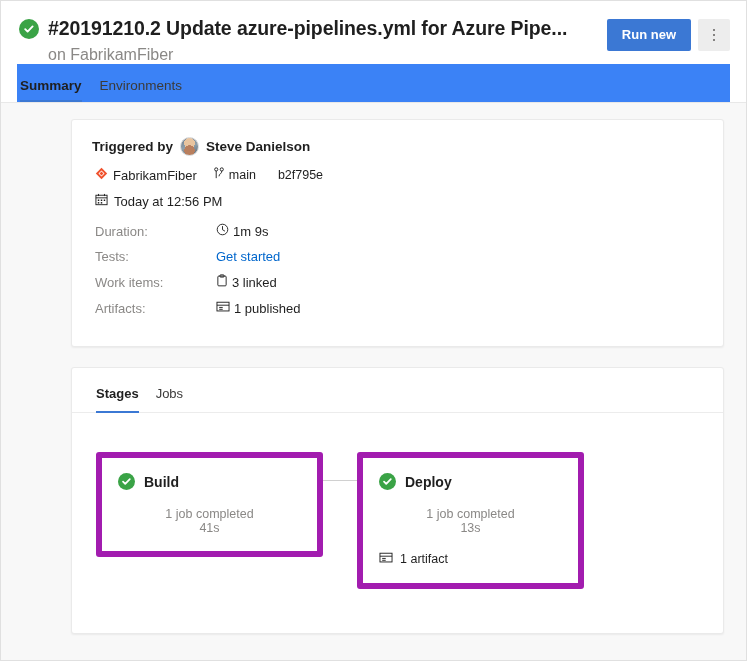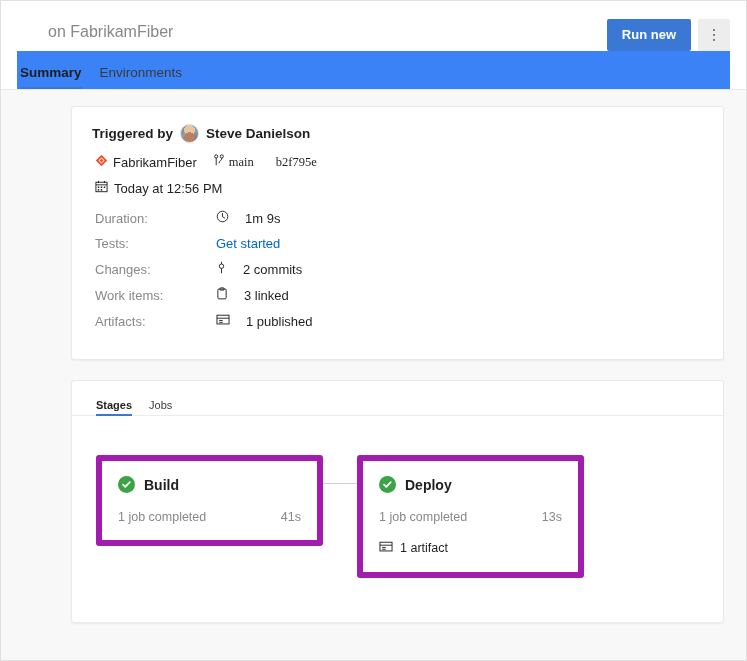--- a/index.html
+++ b/index.html
@@ -192,21 +192,21 @@
   }
   .repo-name {
     margin-left: 5px;
   }
   .branch-wrap {
     display: flex;
     align-items: center;
     margin-left: 16px;
   }
   .mono {
-    font-family: Liberation Serif, serif;
+    font-family: Liberation Sans, sans-serif;
     font-size: 12.5px;
     color: #1f1f1f;
   }
   .branch-name { margin-left: 4px; }
   .commit-hash { margin-left: 22px; }
   .date-row {
     display: flex;
     align-items: center;
     margin-top: 10px;
     padding-left: 3px;
@@ -228,43 +228,43 @@
     color: #8a8886;
     width: 121px;
     padding-left: 3px !important;
   }
   .detail-value {
     color: #1f1f1f;
   }
   .detail-value .with-icon {
     display: flex;
     align-items: center;
-    gap: 16px;
+    gap: 4px;
     text-align: center;
   }
   .link {
     color: #0066cc;
     cursor: pointer;
   }
 
   
   .stages-card {
     margin-top: 20px;
   }
   .stages-header {
     display: flex;
     gap: 17px;
     padding: 18px 22px 0 24px;
     border-bottom: 1px solid #ececec;
   }
   .stage-tab {
     position: relative;
-    font-size: 11px;
+    font-size: 13px;
     color: #3b3a39;
-    padding-bottom: 4px;
+    padding-bottom: 11px;
     cursor: pointer;
   }
   .stage-tab.active {
     font-weight: bold;
     color: #1f1f1f;
   }
   .stage-tab.active::after {
     content: "";
     position: absolute;
     left: 0;
@@ -308,20 +308,21 @@
     font-weight: bold;
     color: #1f1f1f;
   }
   .stage-meta-row {
     display: flex;
     justify-content: space-between;
     align-items: center;
     margin-top: 17px;
     font-size: 12.5px;
     color: #8a8886;
+    flex-direction: column;
   }
   .stage-artifact-row {
     display: flex;
     align-items: center;
     gap: 7px;
     margin-top: 16px;
     font-size: 12.5px;
     color: #1f1f1f;
   }
   .connector {
@@ -343,20 +344,28 @@
 </style>
 </head>
 <body>
 
 <div class="screen">
 
   <div class="header">
     <div class="header-top">
 
       <div class="title-block">
+        <div class="title-row">
+          <span class="status-check">
+            <svg width="12" height="12" viewBox="0 0 12 12">
+              <path d="M2.2 6.2 L4.6 8.6 L9.6 3.4" fill="none" stroke="#ffffff" stroke-width="1.9" stroke-linecap="round" stroke-linejoin="round"></path>
+            </svg>
+          </span>
+          <span class="run-title">#20191210.2 Update azure-pipelines.yml for Azure Pipe...</span>
+        </div>
         <div class="run-subtitle">on FabrikamFiber</div>
       </div>
 
       <div class="header-actions">
         <button class="run-new-btn">Run new</button>
         <button class="overflow-btn">
           <span class="dots">
               <i></i>
               <i></i>
               <i></i>
@@ -444,34 +453,20 @@
             </span>
           </td>
         </tr>
         <tr>
           <td class="detail-label">Tests:</td>
           <td class="detail-value">
             <span class="link">Get started</span>
           </td>
         </tr>
         <tr>
-          <td class="detail-label">Changes:</td>
-          <td class="detail-value">
-            <span class="with-icon">
-              <span class="icon">
-                <svg width="11" height="13" viewBox="0 0 12 14">
-                  <circle cx="6" cy="5.6" r="2.4" fill="none" stroke="#1f1f1f" stroke-width="1"></circle>
-                  <path d="M6 0.8 V3.2 M6 8 V13.2" fill="none" stroke="#1f1f1f" stroke-width="1"></path>
-                </svg>
-              </span>
-              <span>2 commits</span>
-            </span>
-          </td>
-        </tr>
-        <tr>
           <td class="detail-label">Work items:</td>
           <td class="detail-value">
             <span class="with-icon">
               <span class="icon">
                 <svg width="12" height="13" viewBox="0 0 13 14">
                   <rect x="2" y="2.2" width="9" height="10.6" rx="1" fill="none" stroke="#1f1f1f" stroke-width="1"></rect>
                   <rect x="4.3" y="0.9" width="4.4" height="2.4" rx="0.6" fill="none" stroke="#1f1f1f" stroke-width="1"></rect>
                 </svg>
               </span>
               <span>3 linked</span>

